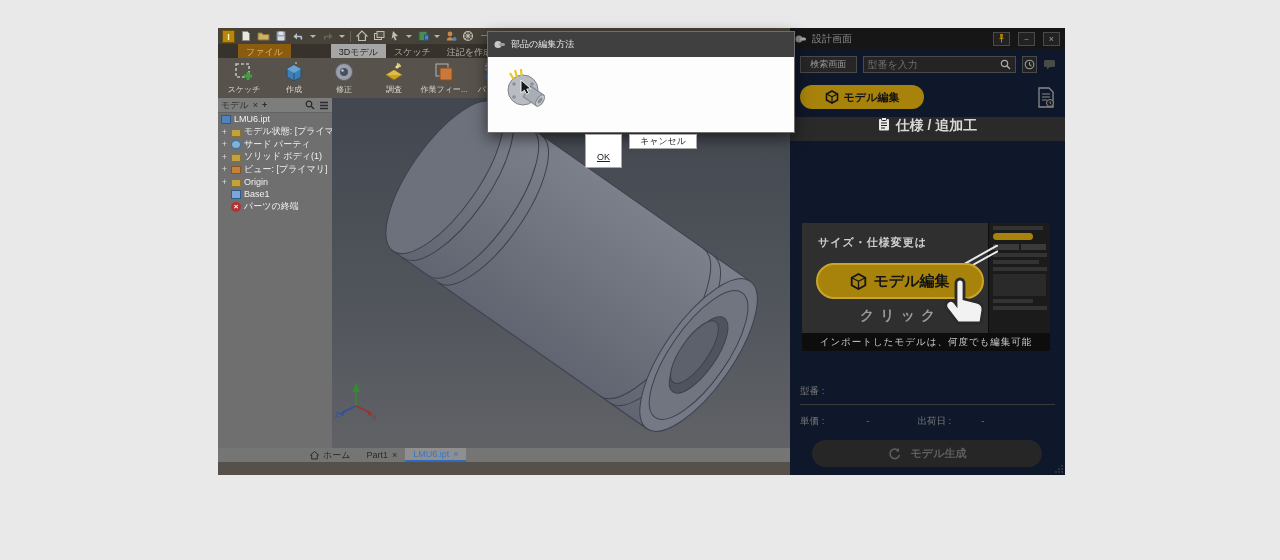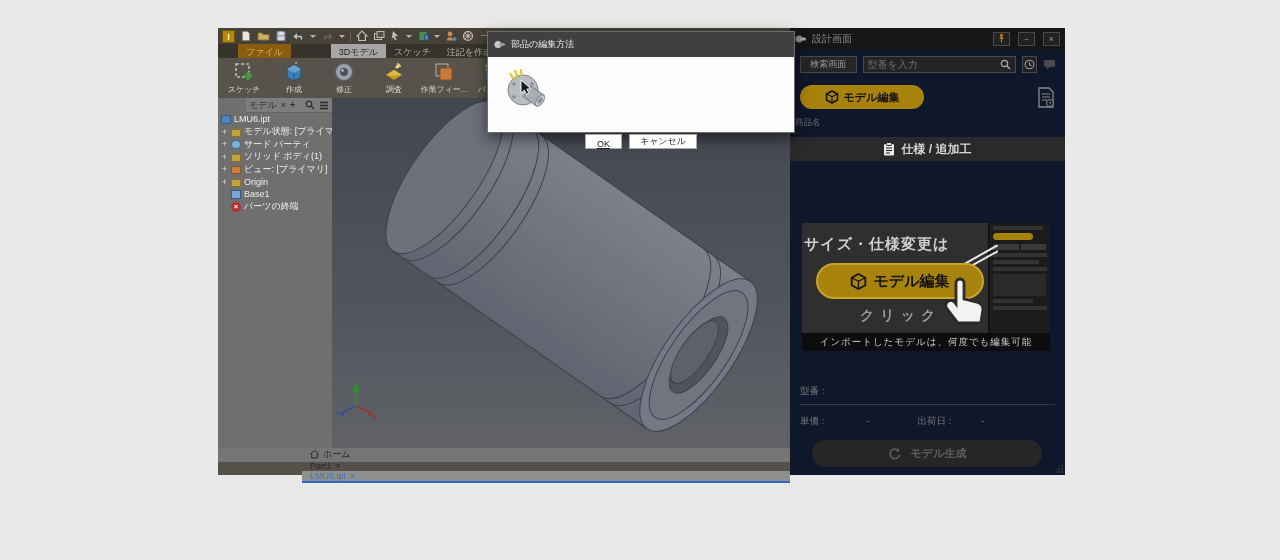--- a/index.html
+++ b/index.html
@@ -23,37 +23,37 @@
   .rtab.active { background:#a6a6a6; color:#1e1e1e;margin-left:40px; }
 
   
   .ribbon { position:absolute; left:0; top:30px; width:572px; height:40px; background:#57534c; display:flex; padding:2px 4px 0; gap:6px; }
   .rbtn { width:44px; display:flex; flex-direction:column; align-items:center; }
   .rbtn svg { margin-top:1px; }
   .rlabel { font-size:8px; color:#d8d5cf; white-space:nowrap; margin-top:1px; }
 
   
   .browser { position:absolute; left:0; top:70px; width:114px; height:350px; background:#6f6f6f; }
-  .bhead { height:15px; background:#7d7d7d; display:flex; align-items:center; font-size:9px; color:#2b2b2b; padding:0 3px; gap:4px; border-bottom:1px solid #636363;margin-left:28px; }
+  .bhead { height:15px; background:#7d7d7d; display:flex; align-items:center; font-size:9px; color:#2b2b2b; padding:0 3px; gap:4px; border-bottom:1px solid #636363; }
   .bhead .sp { flex:1; }
   .bitem { display:flex; align-items:center; gap:3px; font-size:9px; color:#f0f0f0; height:12.5px; white-space:nowrap; overflow:hidden; }
   .expander { width:7px; font-size:9px; color:#d9d9d9; text-align:center; flex:0 0 7px; }
   .tico { flex:0 0 10px; height:10px; position:relative; }
   .folder { background:#c2a23c; border:1px solid #8a722a; border-radius:1px; height:8px; margin-top:2px; }
   .cube-b { background:#4f83c0; border:1px solid #2e5a8c; height:9px; margin-top:1px; }
   .cube-t { background:#7aa7d6; border:1px solid #2e5a8c; height:9px; margin-top:1px; }
   .globe { background:#7fb2d9; border:1px solid #3c6e99; border-radius:50%; height:9px; margin-top:1px; }
   .viewi { background:#c77f3a; border:1px solid #8a5420; height:8px; margin-top:2px; }
   .endx { background:#b53232; border-radius:50%; height:10px; color:#fff; font-size:8px; line-height:10px; text-align:center; font-weight:bold; }
 
   
   .canvas { position:absolute; left:114px; top:70px; width:458px; height:350px; background:linear-gradient(180deg,#42464e 0%,#50545b 55%,#606266 100%); overflow:hidden; }
 
   
-  .dtabs { position:absolute; left:0; top:420px; width:572px; height:14px; background:#757575; display:flex; align-items:stretch; padding-left:84px;flex-direction:column; }
+  .dtabs { position:absolute; left:0; top:420px; width:572px; height:14px; background:#757575; display:flex; align-items:stretch; padding-left:84px; }
   .dtab { display:flex; align-items:center; gap:4px; font-size:9px; color:#2b2b2b; padding:0 8px; }
   .dtab.active { background:#8f8f8f; color:#3a76c4; border-bottom:2px solid #2e6bbf; }
   .dtab .x { font-size:9px; }
 
   
   .sbar { position:absolute; left:0; top:434px; width:572px; height:13px; background:#a8a8a8; font-size:9px; color:#2f2f2f; line-height:13px; padding-left:3px; }
 
   
   #panel { position:absolute; left:572px; top:0; width:275px; height:447px; background:#0f172a; }
   .ptitle { height:22px; background:#161616; display:flex; align-items:center; padding:0 5px; gap:5px; }
@@ -62,52 +62,52 @@
   .srow { display:flex; align-items:center; padding:6px 10px 0; gap:6px; }
   .sbtn { width:62px; height:17px; background:#262626; border:1px solid #4a4a4a; color:#9a9a9a; font-size:9px; text-align:center; line-height:15px; }
   .sinput { flex:1; height:17px; background:#242424; border:1px solid #4a4a4a; display:flex; align-items:center; padding:0 4px; }
   .sinput input { flex:1; background:transparent; border:none; outline:none; color:#aaa; font-size:10px; font-family:"Liberation Sans",sans-serif; }
   .sinput input::placeholder { color:#6f6f6f; }
   .iconbtn { width:17px; height:17px; border:1px solid #4a4a4a; background:#222; display:flex; align-items:center; justify-content:center; }
   .erow { display:flex; align-items:center; padding:12px 10px 0; }
   .pill-edit { width:124px; height:24px; border-radius:12px; background:#a8830b; color:#141414; font-size:11px; font-weight:bold; display:flex; align-items:center; justify-content:center; gap:5px; border:none; }
   .prodname { color:#6f6f6f; font-size:8.5px; padding:8px 0 0 5px; }
   .ptabs { display:flex; margin-top:8px; height:24px; }
-  .ptab { flex:1; display:flex; align-items:center; justify-content:center; gap:6px; font-size:12px; font-weight:bold; }
+  .ptab { flex:1; display:flex; align-items:flex-start; justify-content:center; gap:6px; font-size:14px; font-weight:bold; }
   .ptab.active { background:#2a2a2a; color:#d8d8d8; }
   .ptab.inactive { background:#191919; color:#5a5a5a; }
 
   .banner { position:absolute; left:12px; top:195px; width:248px; height:128px; background:#2f2f2f; overflow:hidden; }
   .bmini { position:absolute; right:0; top:0; width:62px; height:110px; background:#1b1b1b; border-left:1px solid #0c0c0c; padding:3px 4px; }
   .bmini .row { height:4px; background:#333; margin-bottom:3px; }
   .bmini .ypill { height:7px; width:40px; border-radius:4px; background:#a8830b; margin:2px 0 4px; }
   .bmini .tabs { display:flex; gap:2px; margin-bottom:3px; }
   .bmini .tabs div { flex:1; height:6px; background:#3a3a3a; }
-  .bline1 { position:absolute; left:2px; top:12px; color:#cfcfcf; font-size:15px; font-weight:bold; letter-spacing:1px; }
+  .bline1 { position:absolute; left:16px; top:12px; color:#cfcfcf; font-size:11px; font-weight:bold; letter-spacing:1px; }
   .bwedge { position:absolute; left:150px; top:22px; width:46px; height:26px; }
   .bpill { position:absolute; left:14px; top:40px; width:168px; height:36px; border-radius:18px; background:#a8830b; border:2px solid #caa52a; color:#141414; font-size:15px; font-weight:bold; display:flex; align-items:center; justify-content:center; gap:6px; }
   .bclick { position:absolute; left:58px; top:84px; color:#9a9a9a; font-size:14px; font-weight:bold; letter-spacing:6px; }
   .bhand { position:absolute; left:138px; top:52px; }
   .bcap { position:absolute; left:0; bottom:0; width:248px; height:18px; background:#0d0d0d; color:#c9c9c9; font-size:9.5px; display:flex; align-items:center; justify-content:center; letter-spacing:1px; }
 
   .fields { position:absolute; left:0; top:352px; width:275px; }
   .flabel { color:#7a7a7a; font-size:9.5px; }
   .fline { border-bottom:1px solid #3a3a3a; margin:6px 10px 0; }
   .frow2 { display:flex; padding:10px 10px 0; }
   .genbtn { position:absolute; left:22px; top:412px; width:230px; height:27px; border-radius:14px; background:#262626; border:none; color:#5f5f5f; font-size:11px; font-weight:bold; display:flex; align-items:center; justify-content:center; gap:10px; }
   .grip { position:absolute; right:2px; bottom:2px; width:8px; height:8px; }
 
   
   #dialog { position:absolute; left:487px; top:31px; width:308px; height:102px; background:#fdfdfd; border:1px solid #6e6e6e; box-shadow:0 5px 14px rgba(0,0,0,.55); z-index:50; }
   .dtitle { height:25px; background:#404040; color:#e6e6e6; font-size:9px; display:flex; align-items:center; gap:5px; padding:8px 6px; }
   .dbody { position:relative; height:86px; }
   .dmsg { position:absolute; left:68px; top:13px; color:#1a1a1a; font-size:11px; font-weight:bold; line-height:17px; }
   .dbtns { position:absolute; left:0; right:0; top:77px; display:flex; justify-content:center; gap:7px; }
   .dbtn { height:15px; background:#fff; border:1px solid #a9a9a9; font-size:9px; color:#222; line-height:13px; padding:0 10px; font-family:"Liberation Sans",sans-serif; }
-  .dbtn.ok { padding:3px 11px;text-decoration:underline; }
+  .dbtn.ok { padding:16px 11px;text-decoration:underline; }
 </style>
 </head>
 <body>
 
 <div id="stage">
 
   <div id="app">
 
     <div class="qbar">
       <svg width="13" height="13">
@@ -395,21 +395,20 @@
         </button>
         <span style="flex:1"></span>
         <svg width="17" height="21">
             <path d="M1 1h10l4 4v15H1z" fill="none" stroke="#8a8a8a" stroke-width="1.3"></path>
             <path d="M4 7h8M4 10h8M4 13h5" stroke="#8a8a8a"></path>
             <circle cx="12" cy="16" r="3.5" fill="#1d1d1d" stroke="#8a8a8a"></circle>
             <path d="M12 14.5V16l1.2.8" stroke="#8a8a8a" fill="none"></path>
           </svg>
       </div>
 
-      <div class="prodname">商品名</div>
 
       <div class="ptabs">
         <div class="ptab active">
           <svg width="12" height="14">
               <rect x="1" y="2" width="10" height="11.5" rx="1" fill="#e8e8e8"></rect>
               <rect x="3.5" y="0.5" width="5" height="3" rx="1" fill="#e8e8e8" stroke="#1d1d1d"></rect>
               <path d="M3 6h6M3 8.5h6M3 11h4" stroke="#1d1d1d"></path>
             </svg>
           <span>仕様 / 追加工</span>
         </div>

